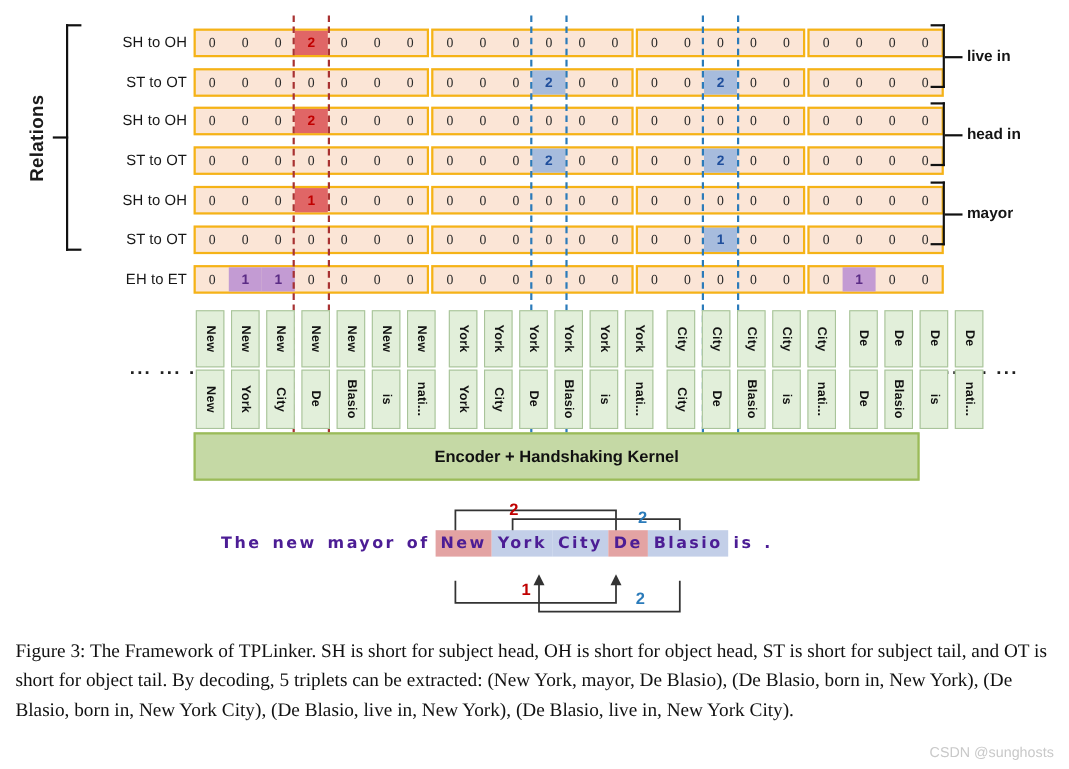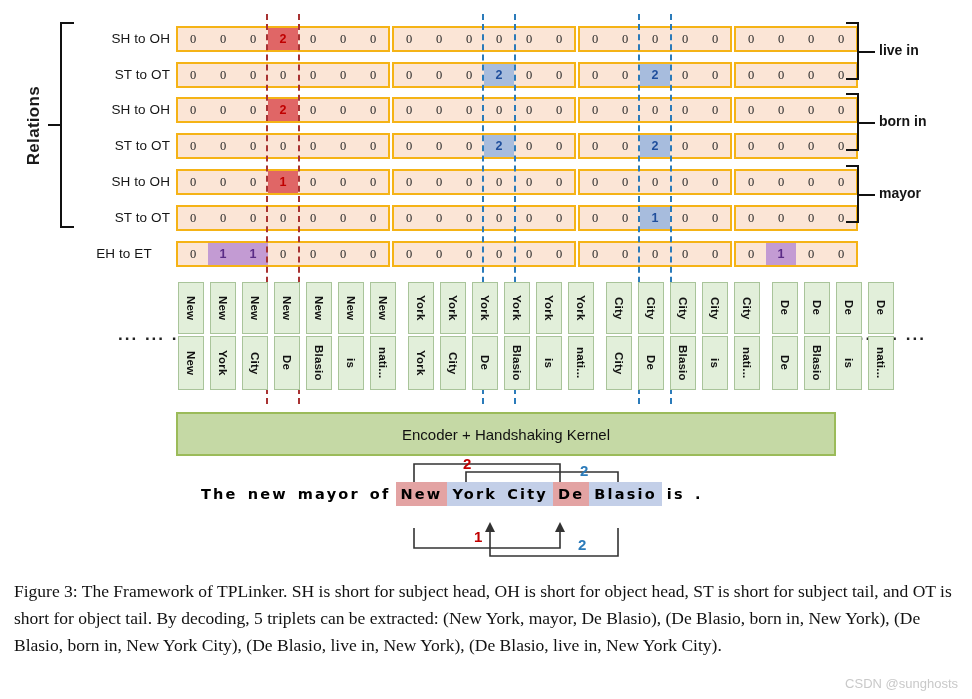--- a/index.html
+++ b/index.html
@@ -142,36 +142,36 @@
 
   .ellipsis {
     position: absolute;
     font-size: 17px; font-weight: bold; color: #222;
     letter-spacing: 2px;
   }
 
   
   #encoder {
     position: absolute;
-    left: 176px; top: 412px;
+    left: 176px; top: 393px;
     width: 660px; height: 44px;
     background: #c5d9a5;
     border: 2px solid #9bbb59;
     display: flex; align-items: center; justify-content: center;
-    font-size: 15px; font-weight: normal; color: #111;
+    font-size: 15px; font-weight: bold; color: #111;
   }
 
   
   #sentence {
     position: absolute;
     left: 196px; top: 482px;
     display: flex; align-items: center;
     font-size: 14.5px; font-weight: bold;
     letter-spacing: 2.2px;
-    color: #000000;
+    color: #4c1d95;
     font-family: "DejaVu Sans", sans-serif;
   }
   .word { padding: 4px 5px; white-space: pre; }
   .word.red  { background:#e3a3a3; }
   .word.blue { background:#c3cfe8; }
 
   #arrows { position: absolute; left: 0; top: 452px; width: 972px; height: 110px; }
 
   
   #caption {
@@ -201,21 +201,21 @@
   <div id="relations-bracket"></div>
   <div id="relations-bracket-tick"></div>
 
   <div id="row-labels">
       <div class="row-label" style="top: 31px;">SH to OH</div>
       <div class="row-label" style="top: 67px;">ST to OT</div>
       <div class="row-label" style="top: 102px;">SH to OH</div>
       <div class="row-label" style="top: 138px;">ST to OT</div>
       <div class="row-label" style="top: 174px;">SH to OH</div>
       <div class="row-label" style="top: 210px;">ST to OT</div>
-      <div class="row-label" style="top: 246px; text-align: center;">EH to ET</div>
+      <div class="row-label" style="top: 246px;">EH to ET</div>
     </div>
   <div id="matrix">
       <div class="matrix-row" style="top: 26px;">
         <div class="cell-group">
           <div class="cell">0</div>
           <div class="cell">0</div>
           <div class="cell">0</div>
           <div class="cell hl-red">2</div>
           <div class="cell">0</div>
           <div class="cell">0</div>
@@ -440,21 +440,21 @@
       <div class="guide" style="left: 266px; top: 14px; height: 390px;"></div>
       <div class="guide blue" style="left: 482px; top: 14px; height: 390px;"></div>
       <div class="guide blue" style="left: 638px; top: 14px; height: 390px;"></div>
     </div>
   <div id="rel-brackets">
       <div class="rel-bracket" style="top: 22px;"></div>
       <div class="rel-tick" style="top: 51px;"></div>
       <div class="rel-name" style="top: 42px;">live in</div>
       <div class="rel-bracket" style="top: 93px;"></div>
       <div class="rel-tick" style="top: 122px;"></div>
-      <div class="rel-name" style="top: 113px;">born in</div>
+      <div class="rel-name" style="top: 113px;">head in</div>
       <div class="rel-bracket" style="top: 165px;"></div>
       <div class="rel-tick" style="top: 194px;"></div>
       <div class="rel-name" style="top: 185px;">mayor</div>
     </div>
 
   <div class="ellipsis" style="left:118px; top:325px;">... ... ...</div>
   <div class="ellipsis" style="left:852px; top:325px;">... ... ...</div>
 
   <div id="token-row">
       <div class="token-col">

